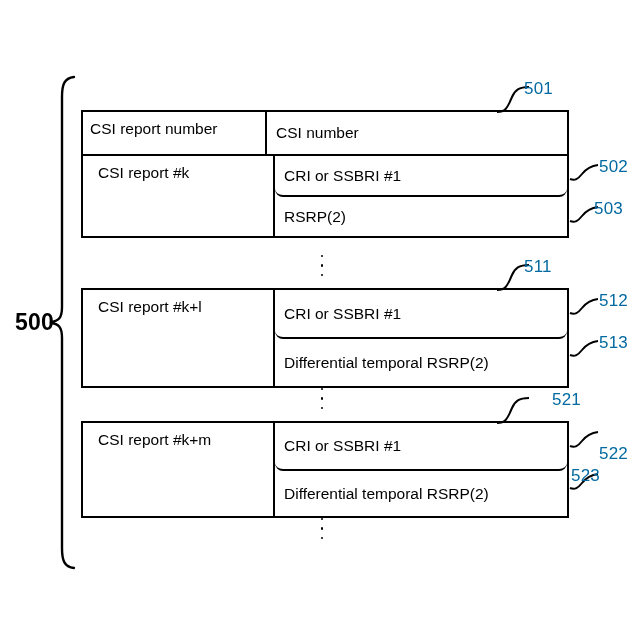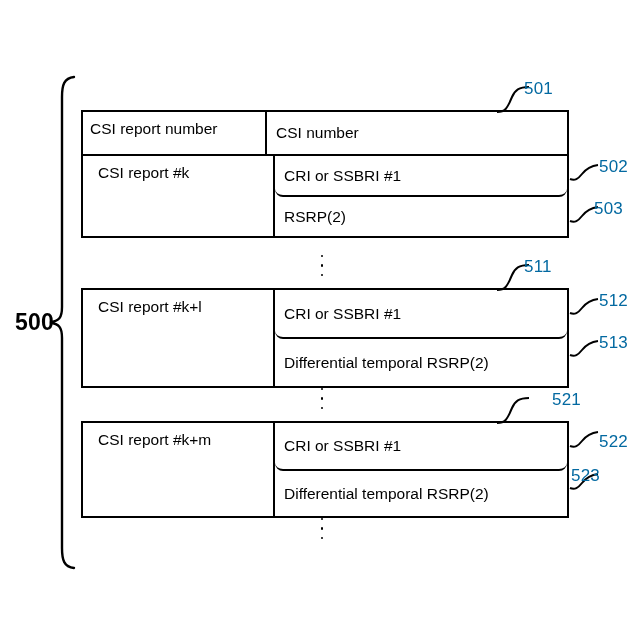--- a/index.html
+++ b/index.html
@@ -263,16 +263,16 @@
 
   <div class="ref-num" style="left:524px; top:79px;">501</div>
   <div class="ref-num" style="left:599px; top:157px;">502</div>
   <div class="ref-num" style="left:594px; top:199px;">503</div>
 
   <div class="ref-num" style="left:524px; top:257px;">511</div>
   <div class="ref-num" style="left:599px; top:291px;">512</div>
   <div class="ref-num" style="left:599px; top:333px;">513</div>
 
   <div class="ref-num" style="left:524px; top:390px;margin-left:28px;">521</div>
-  <div class="ref-num" style="left:599px; top:432px;">522</div>
+  <div class="ref-num" style="left:599px; top:444px;">522</div>
   <div class="ref-num" style="left:571px; top:466px;">523</div>
 
 </div>
 
 </body></html>

